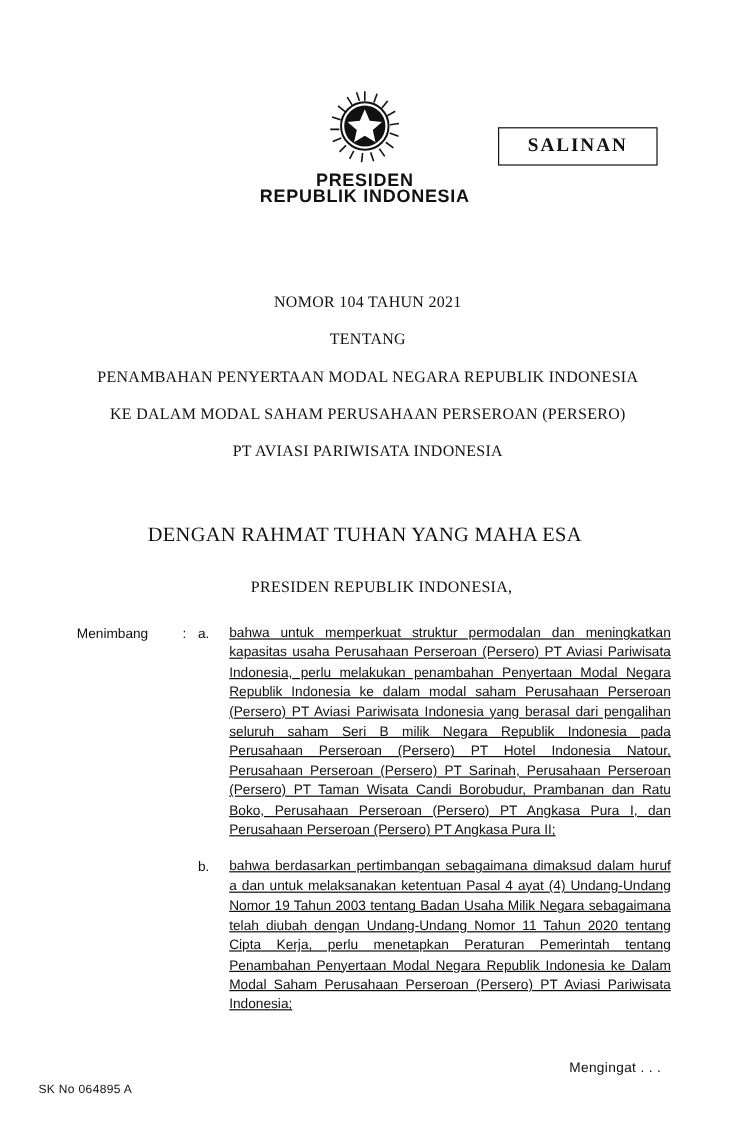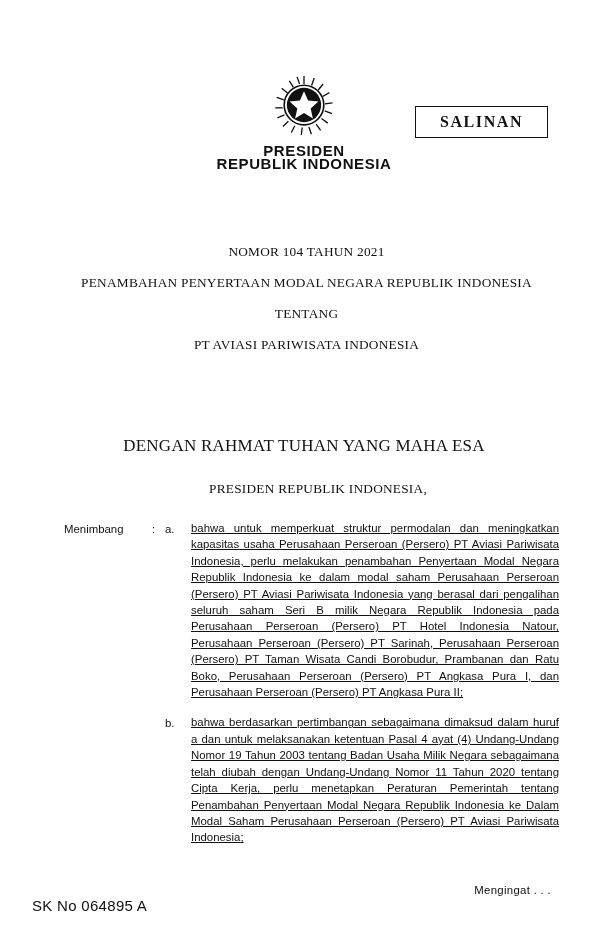--- a/index.html
+++ b/index.html
@@ -154,21 +154,21 @@
     right: 57px;
     font-family: "Liberation Sans", sans-serif;
     font-size: 11.4px;
     letter-spacing: 0.3px;
   }
   .sk-no {
     position: absolute;
     bottom: 21px;
     left: 32px;
     font-family: "Liberation Sans", sans-serif;
-    font-size: 15px;
+    font-size: 10px;
     letter-spacing: 0.3px;
     color: #111;
   }
 </style>
 </head>
 <body>
 
 <div class="page">
 
   <div class="emblem-block">
@@ -211,22 +211,23 @@
       <div>REPUBLIK INDONESIA</div>
     </div>
   </div>
 
   <div class="salinan-box">
     <span>SALINAN</span>
   </div>
 
   <div class="title-block">
     <div class="title-line">NOMOR 104 TAHUN 2021</div>
+    <div class="title-line">TENTANG</div>
     <div class="title-line sub">PENAMBAHAN PENYERTAAN MODAL NEGARA REPUBLIK INDONESIA</div>
-    <div class="title-line">TENTANG</div>
+    <div class="title-line sub">KE DALAM MODAL SAHAM PERUSAHAAN PERSEROAN (PERSERO)</div>
     <div class="title-line sub">PT AVIASI PARIWISATA INDONESIA</div>
   </div>
 
   <div class="rahmat">DENGAN RAHMAT TUHAN YANG MAHA ESA</div>
   <div class="presiden-ri">PRESIDEN REPUBLIK INDONESIA,</div>
 
   <div class="body-block">
     <div class="row">
       <div class="col-label">Menimbang</div>
       <div class="col-colon">:</div>

